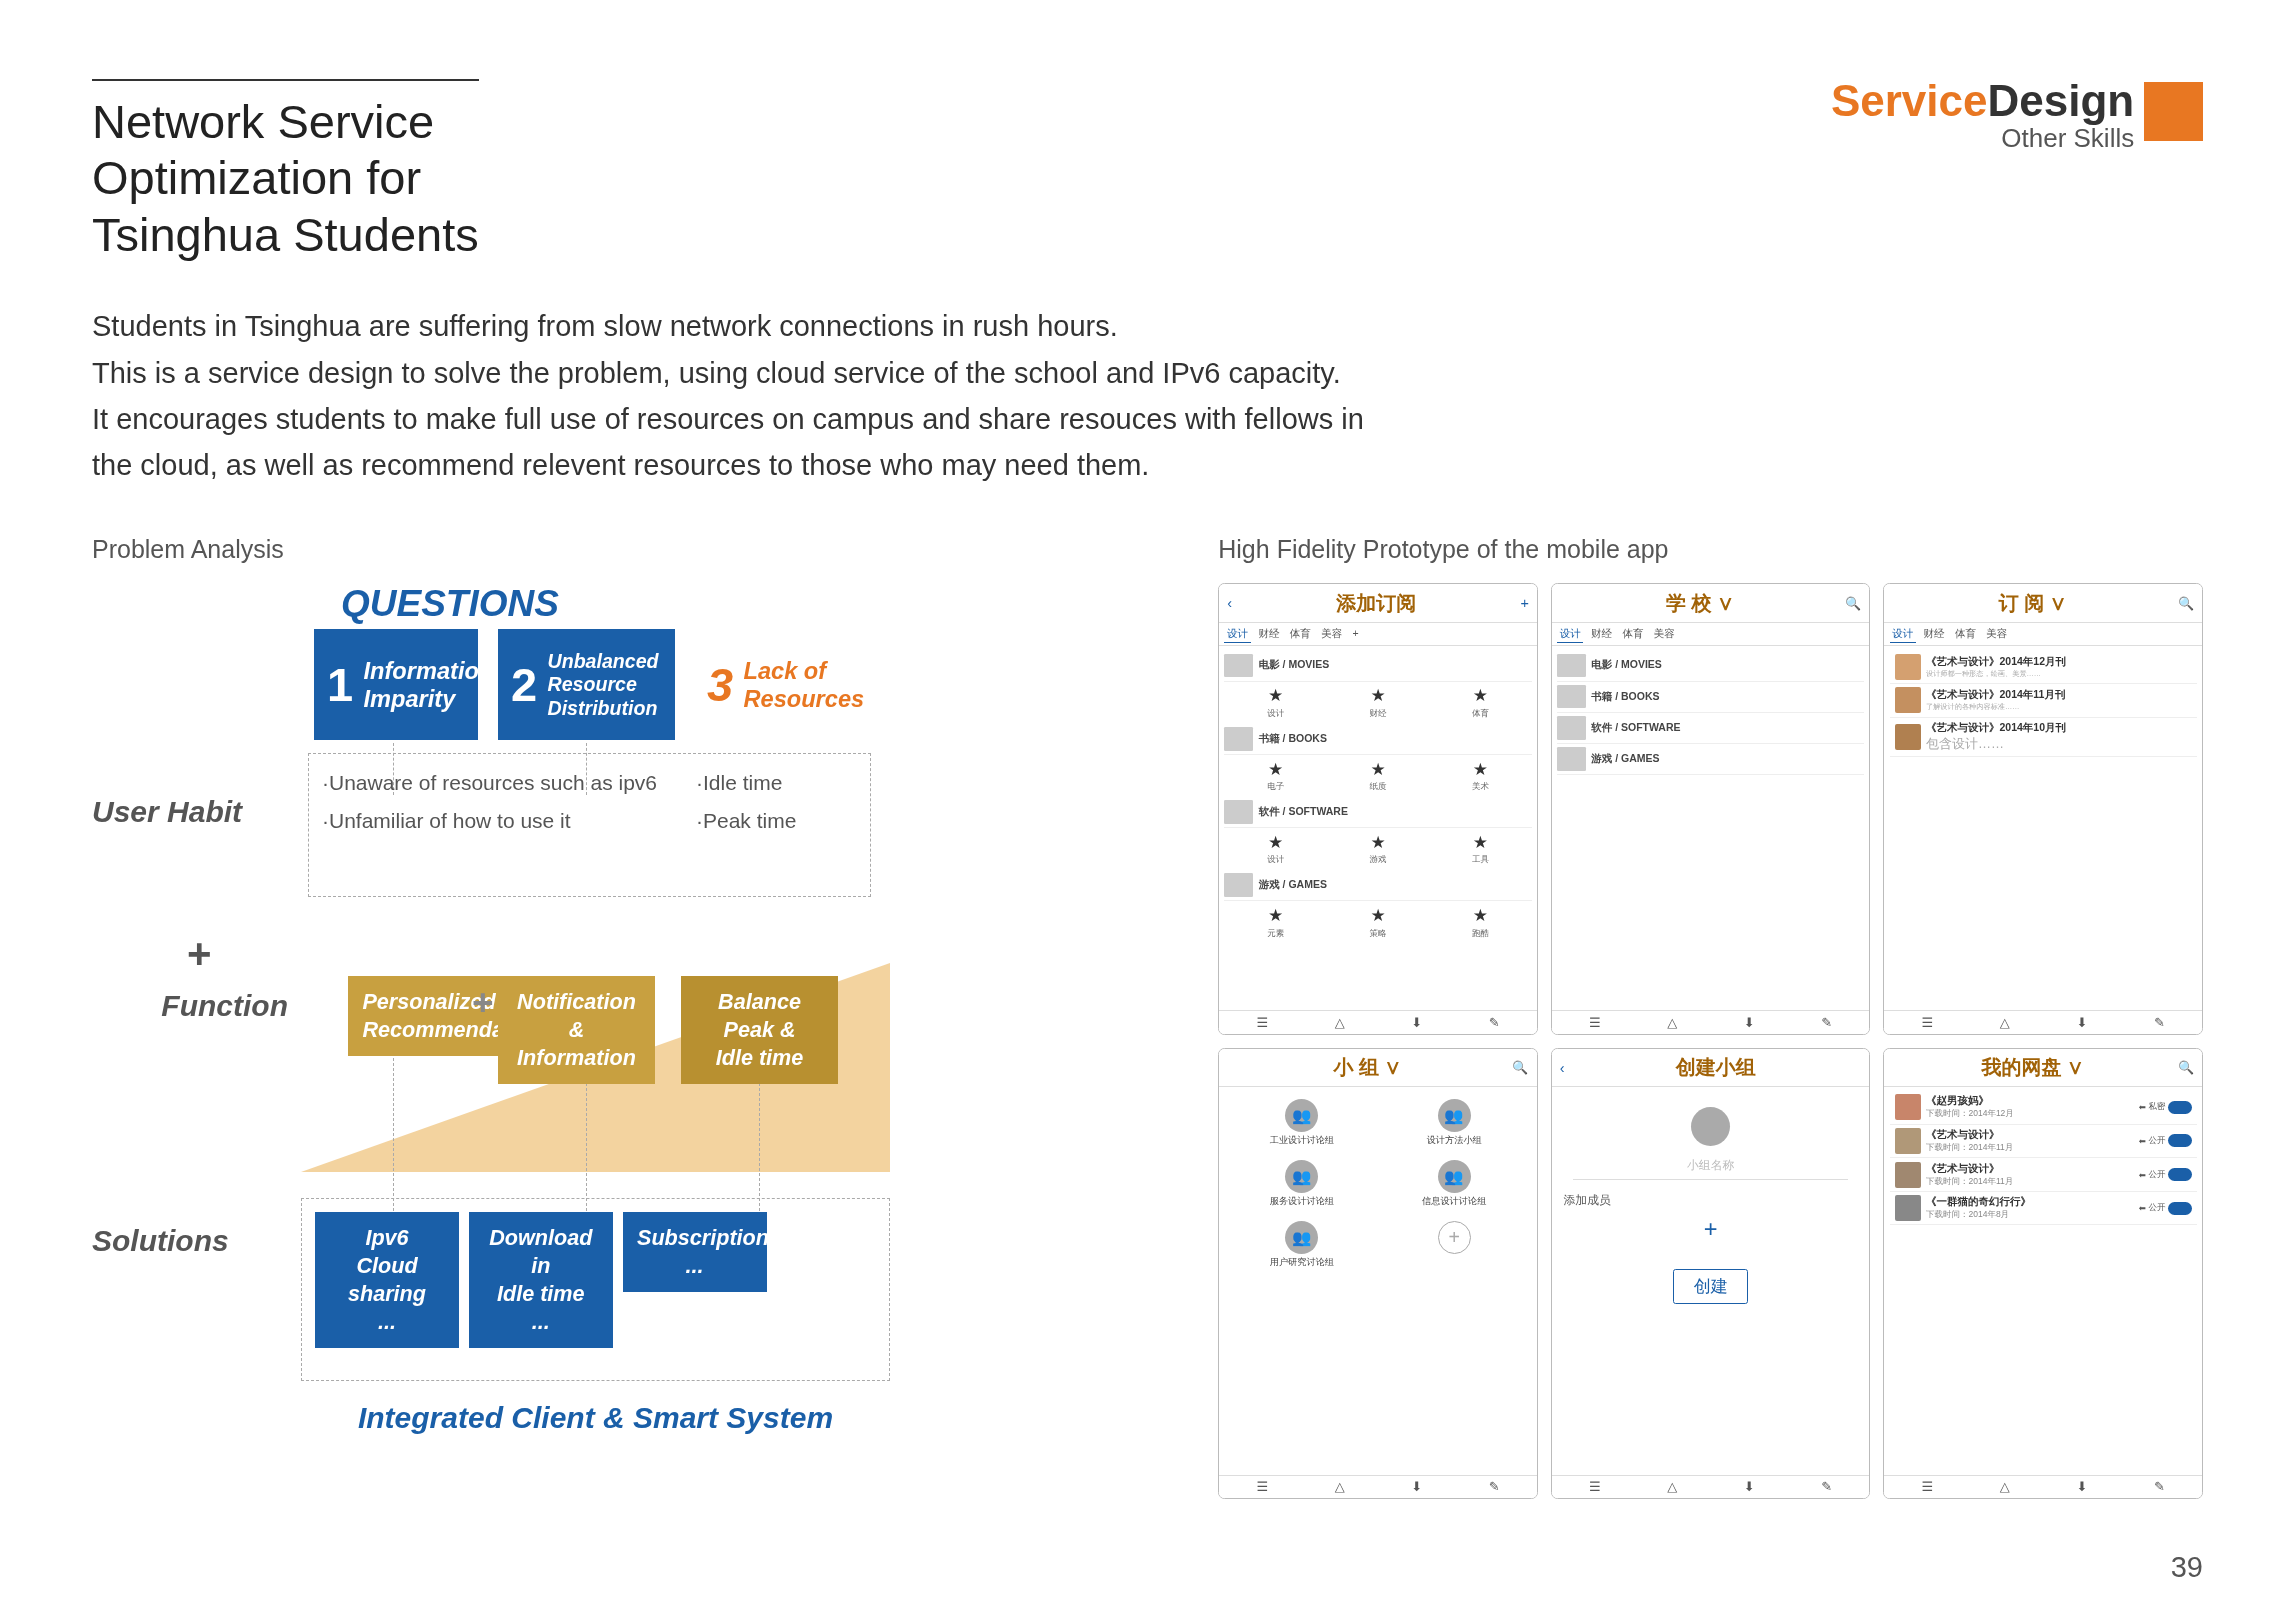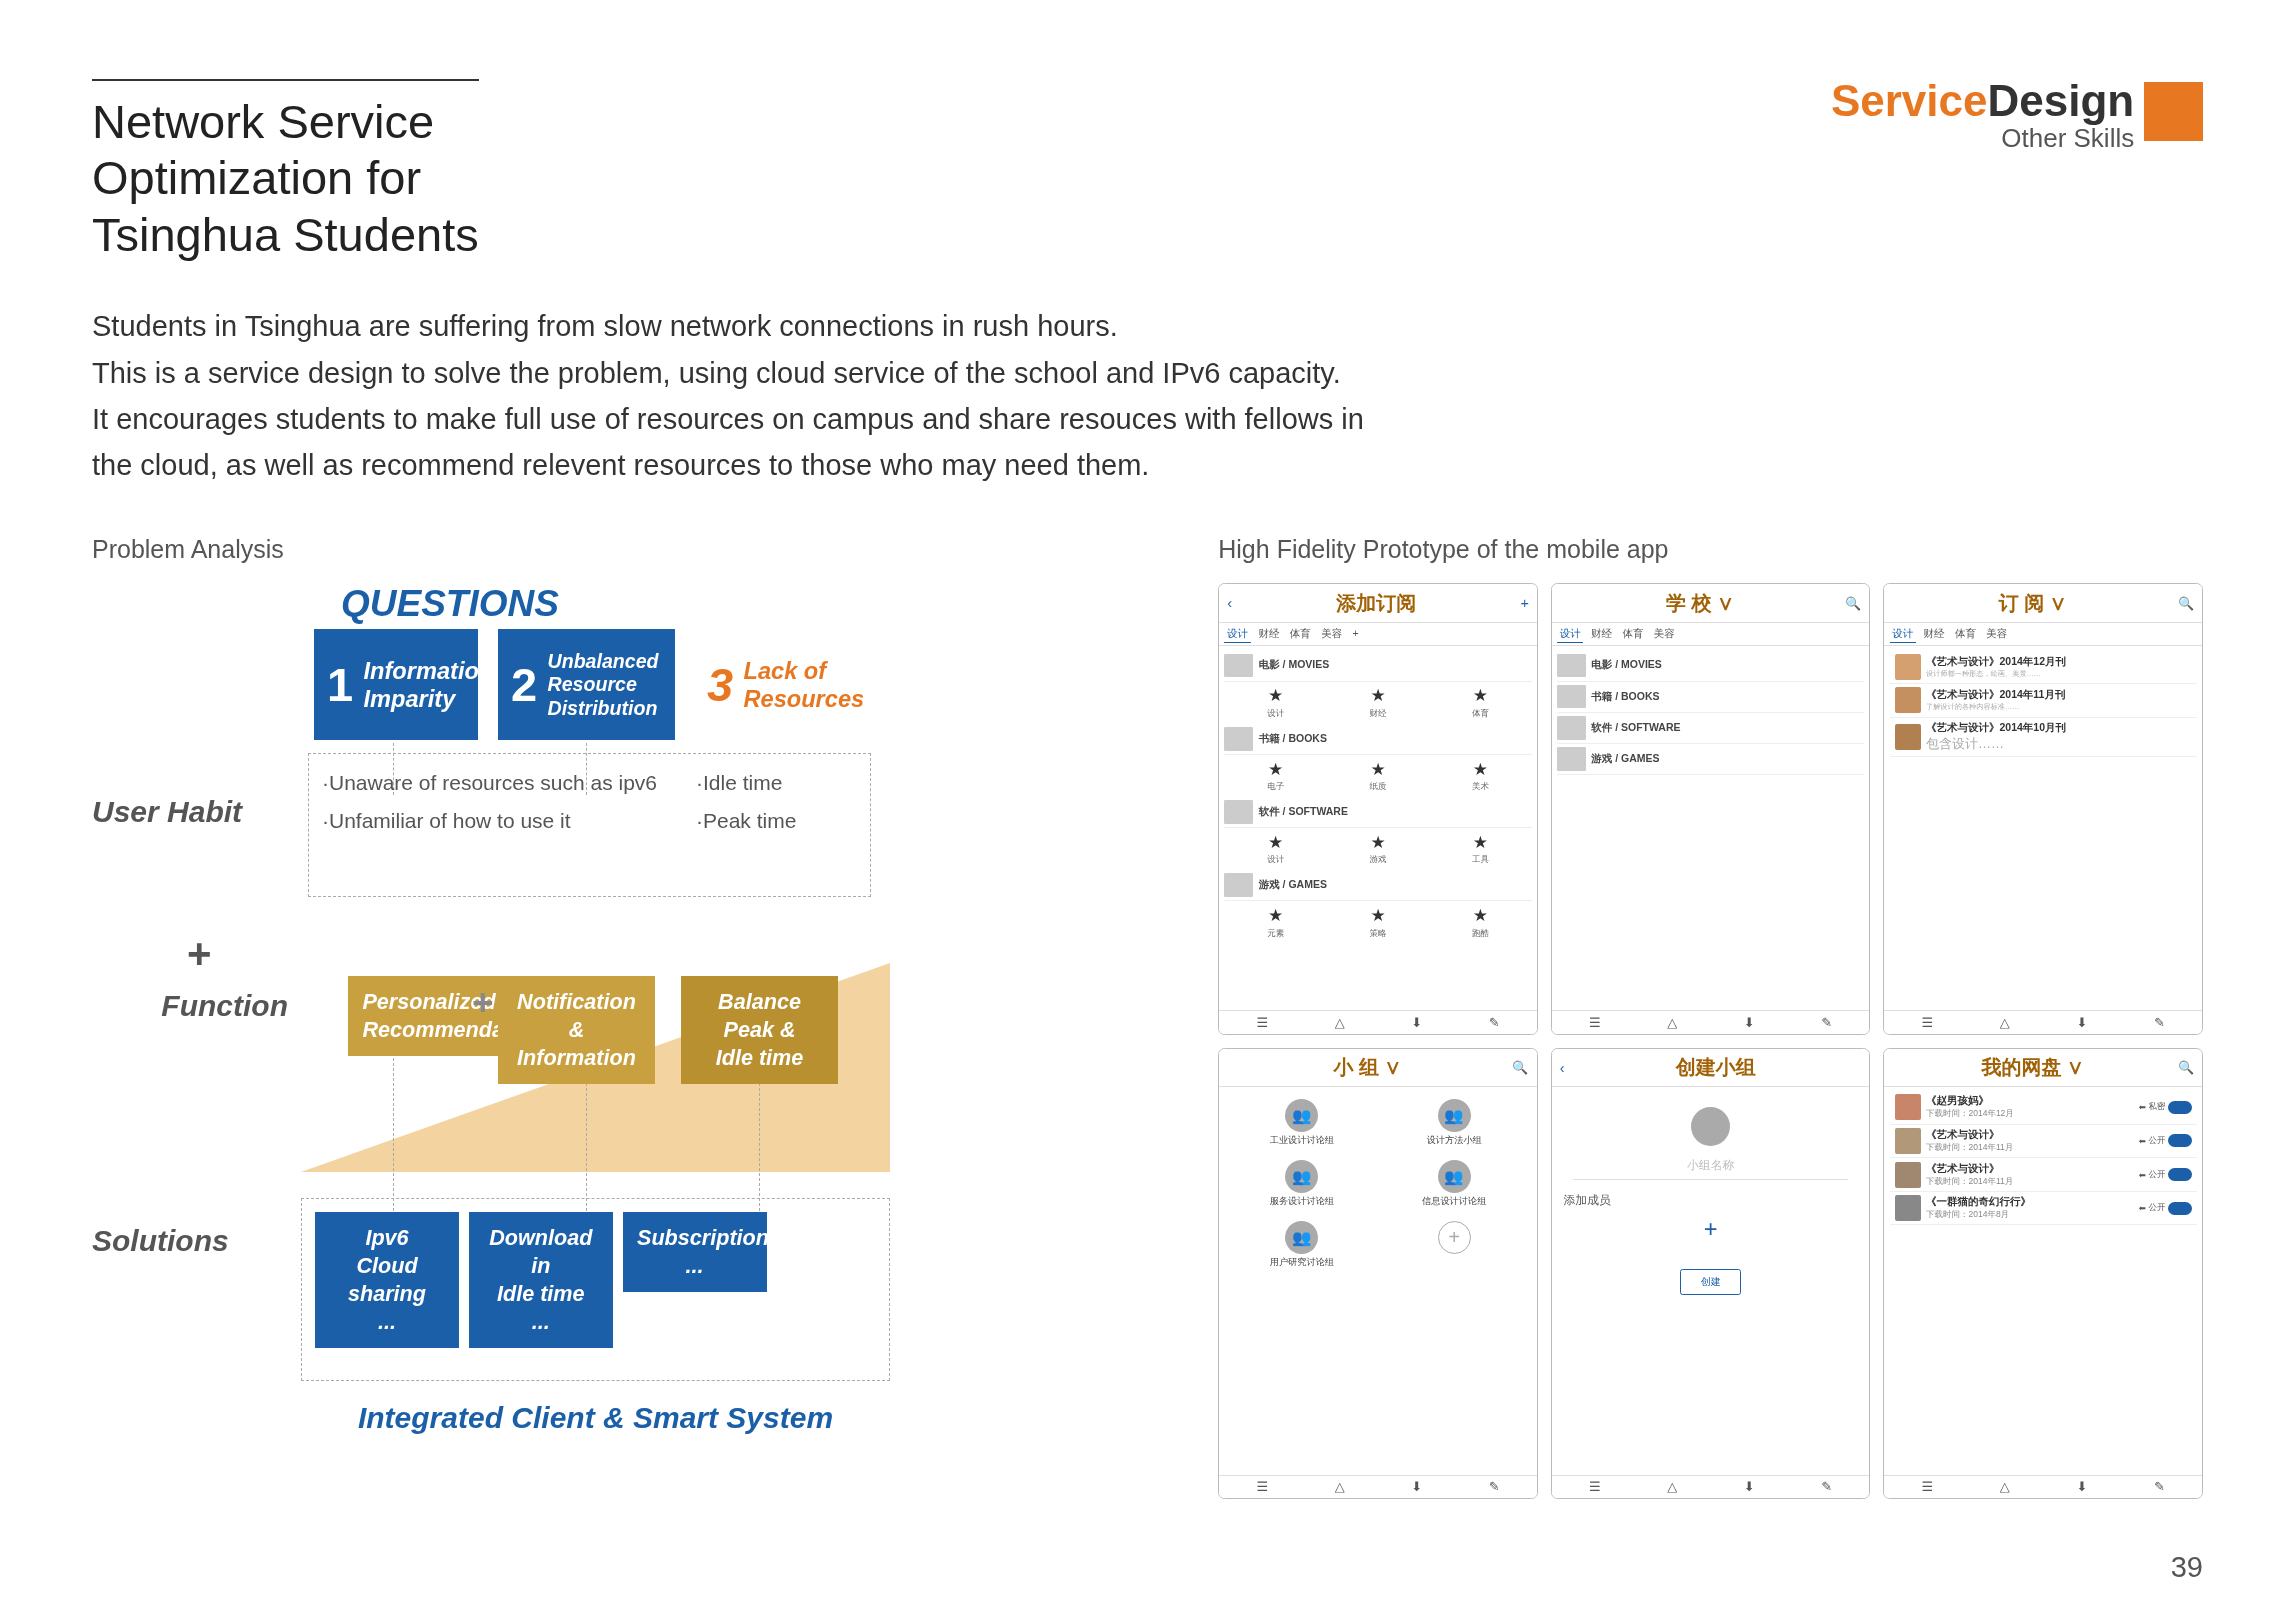--- a/index.html
+++ b/index.html
@@ -987,21 +987,21 @@
           </div>
           <div class="pf-body">
             <div style="padding:9.8px 6.5px;">
               <div class="pf-create-icon"></div>
               <div style="font-size:11.8px;color:#bbb;text-align:center;padding:5.2px;border-bottom:0.7px solid #ddd;margin:5.2px 9.8px;">小组名称</div>
               <div style="margin-top:13px;">
                 <div style="font-size:11.8px;color:#555;margin-bottom:6.5px;">添加成员</div>
                 <div style="font-size:23.6px;color:#1a5fa8;text-align:center;">+</div>
               </div>
               <div style="margin-top:26px;text-align:center;">
-                <button style="background:none;border:0.7px solid #1a5fa8;color:#1a5fa8;padding:5.2px 19.6px;font-size:10px;border-radius:2.6px;">创建</button>
+                <button style="background:none;border:0.7px solid #1a5fa8;color:#1a5fa8;padding:5.2px 19.6px;font-size:17px;border-radius:2.6px;">创建</button>
               </div>
             </div>
           </div>
           <div class="pf-bottom-bar">
             <span class="pf-bottom-icon">☰</span>
             <span class="pf-bottom-icon">△</span>
             <span class="pf-bottom-icon">⬇</span>
             <span class="pf-bottom-icon">✎</span>
           </div>
         </div>

